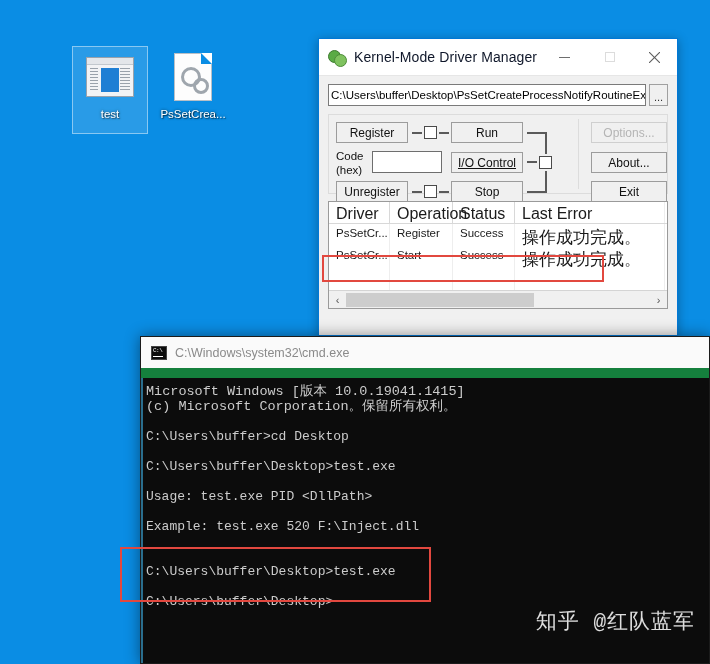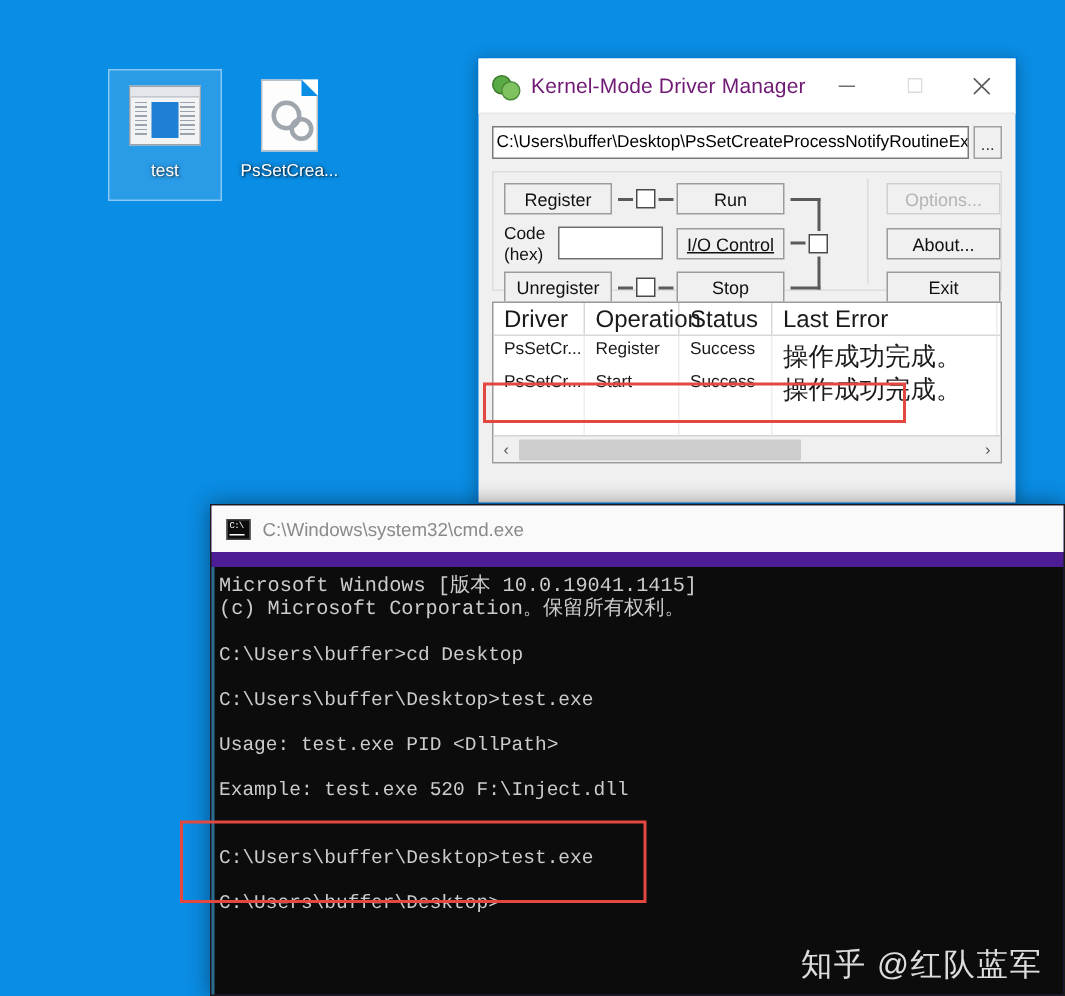--- a/index.html
+++ b/index.html
@@ -51,21 +51,21 @@
   #kmdm .titlebar{
     height:36px;background:#ffffff;border-bottom:1px solid #e6e6e6;
     display:flex;align-items:center;position:relative;
   }
   #kmdm .titlebar .tico{
     width:17px;height:17px;margin-left:9px;position:relative;flex:none;
   }
   .tico .c1,.tico .c2{position:absolute;border-radius:50%;}
   .tico .c1{left:0;top:1px;width:11px;height:11px;background:#5aab45;border:1px solid #3d7a2e;}
   .tico .c2{left:6px;top:5px;width:11px;height:11px;background:#7fc25f;border:1px solid #4d8c39;}
-  #kmdm .ttl{margin-left:9px;font-size:14px;color:#701a75;letter-spacing:.1px;}
+  #kmdm .ttl{margin-left:9px;font-size:14px;color:#0f172a;letter-spacing:.1px;}
   .wbtns{position:absolute;right:0;top:0;height:36px;display:flex;}
   .wbtn{width:45px;height:36px;display:flex;align-items:center;justify-content:center;}
   .wbtn svg{display:block;}
   .wbtn.dis{opacity:.35;}
 
   #kmdm .body{padding:8px 9px 0;}
   .pathrow{display:flex;align-items:stretch;gap:3px;}
   .pathbox{
     flex:1;height:22px;background:#fff;border:1px solid #7a7a7a;
     font-family:"Liberation Sans",sans-serif;font-size:11.5px;color:#000;
@@ -118,21 +118,21 @@
     border-top:1px solid #d4d4d4;display:flex;align-items:center;
   }
   .hs-arrow{width:17px;height:16px;display:flex;align-items:center;justify-content:center;
     font-size:11px;color:#555;}
   .hs-track{flex:1;height:16px;background:#f0f0f0;position:relative;}
   .hs-thumb{position:absolute;left:0;top:1px;height:14px;width:188px;background:#cdcdcd;}
 
   
   #cmd{
     position:absolute;left:140px;top:336px;width:570px;height:328px;
-    background:#4c1d95;border:1px solid #1b1b1b;box-sizing:border-box;
+    background:#15803d;border:1px solid #1b1b1b;box-sizing:border-box;
     box-shadow:0 0 14px rgba(0,0,0,.45);
   }
   #cmd .titlebar{height:31px;background:#fafafa;display:flex;align-items:center;}
   #cmd .cico{
     width:16px;height:14px;margin-left:10px;background:#0c0c0c;border:1px solid #444;
     position:relative;flex:none;box-sizing:border-box;
   }
   #cmd .cico:before{content:"C:\\";position:absolute;left:1px;top:0px;color:#fff;
     font-family:"Liberation Mono",monospace;font-size:6px;line-height:8px;letter-spacing:-.5px;}
   #cmd .cico:after{content:"";position:absolute;left:1px;bottom:2px;width:10px;height:1px;background:#fff;}
@@ -140,22 +140,22 @@
   #cmd .screen{
     position:absolute;left:0;right:0;top:31px;bottom:0;background:#0c0c0c;
     border-left:2px solid #2a6e8e;
     font-family:"Liberation Mono","DejaVu Sans Mono",monospace;
     font-size:13px;line-height:15px;color:#ccc;padding:6px 16px 0 3px;box-sizing:border-box;margin-top:10px;
   }
   #cmd .line{white-space:pre;height:15px;}
   #cmd .gap{height:15px;}
   #cmd .cjk{font-size:13.5px;}
   .watermark{
-    position:absolute;right:14px;bottom:6px;color:#efefef;font-size:21px;
-    font-family:Liberation Sans, sans-serif;letter-spacing:1px;opacity:.92;text-align:right;
+    position:absolute;right:14px;bottom:28px;color:#efefef;font-size:21px;
+    font-family:Liberation Mono, monospace;letter-spacing:1px;opacity:.92;text-align:right;
   }
 
   
   .redbox{position:absolute;border:2.5px solid #e2483f;box-sizing:border-box;pointer-events:none;}
   #redbox-list{left:322px;top:255px;width:282px;height:27px;}
   #redbox-cmd{left:120px;top:547px;width:311px;height:55px;}
 </style>
 </head>
 <body>
 

